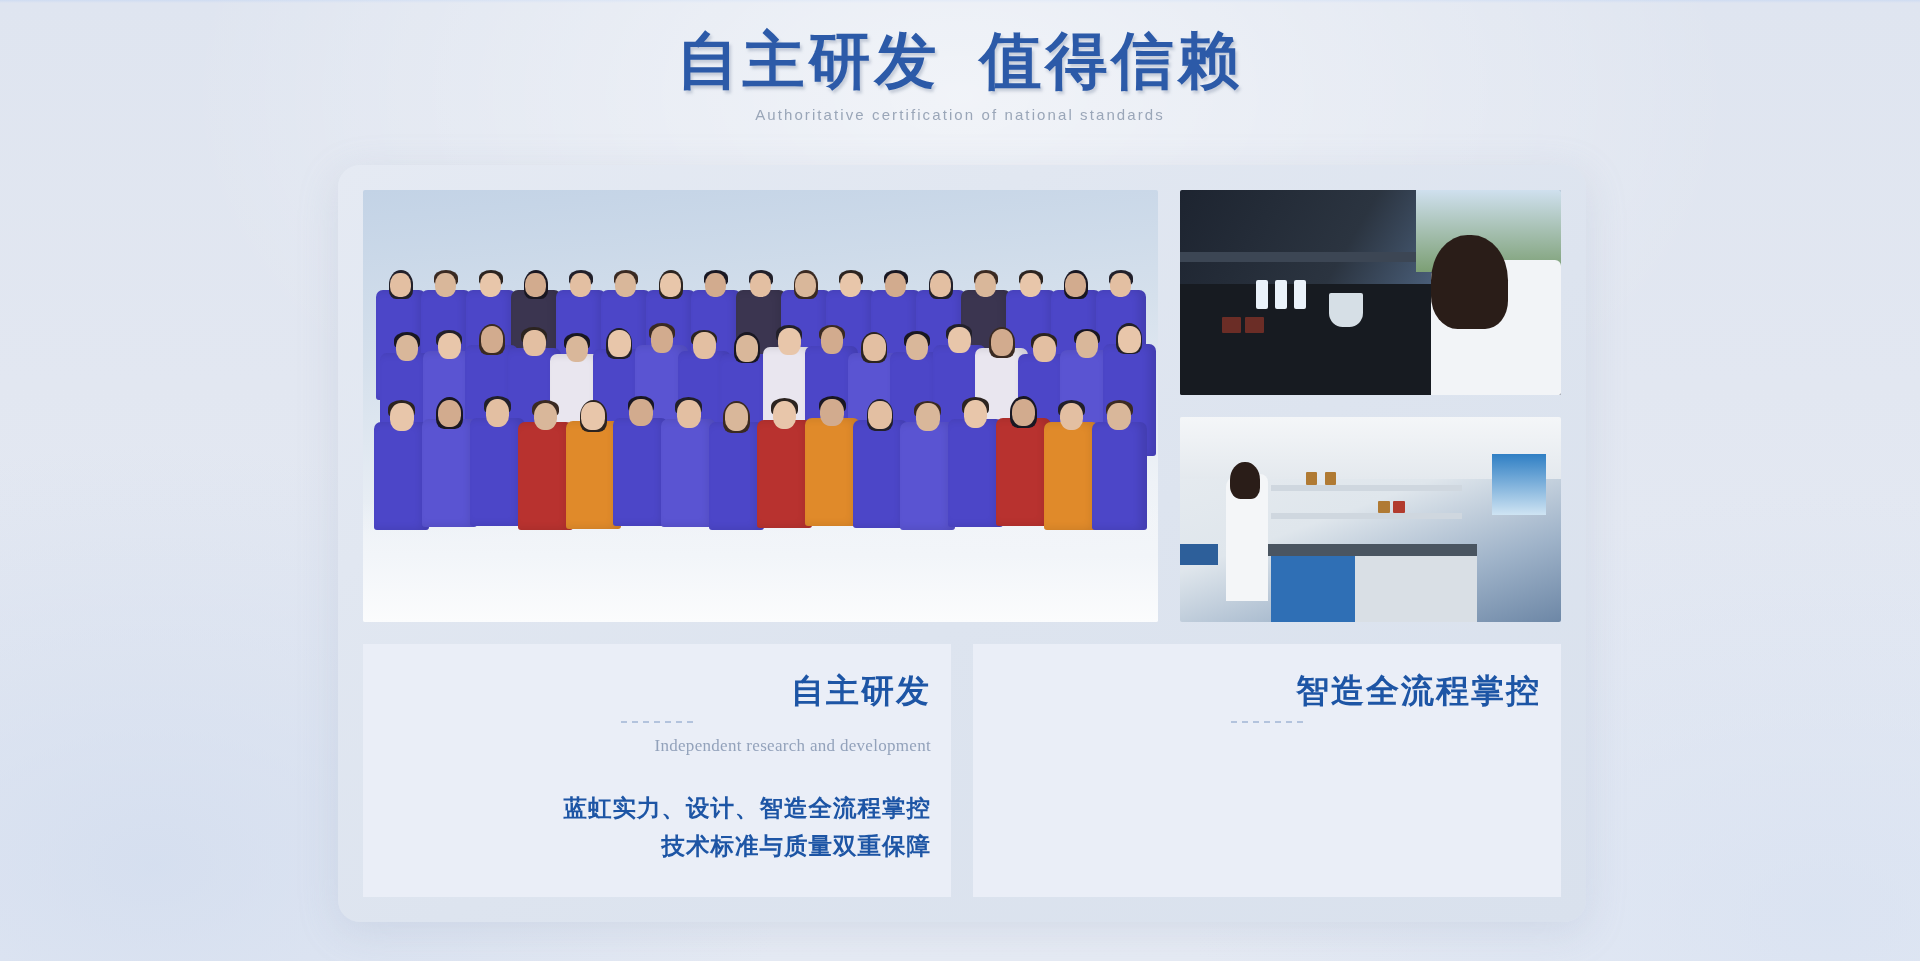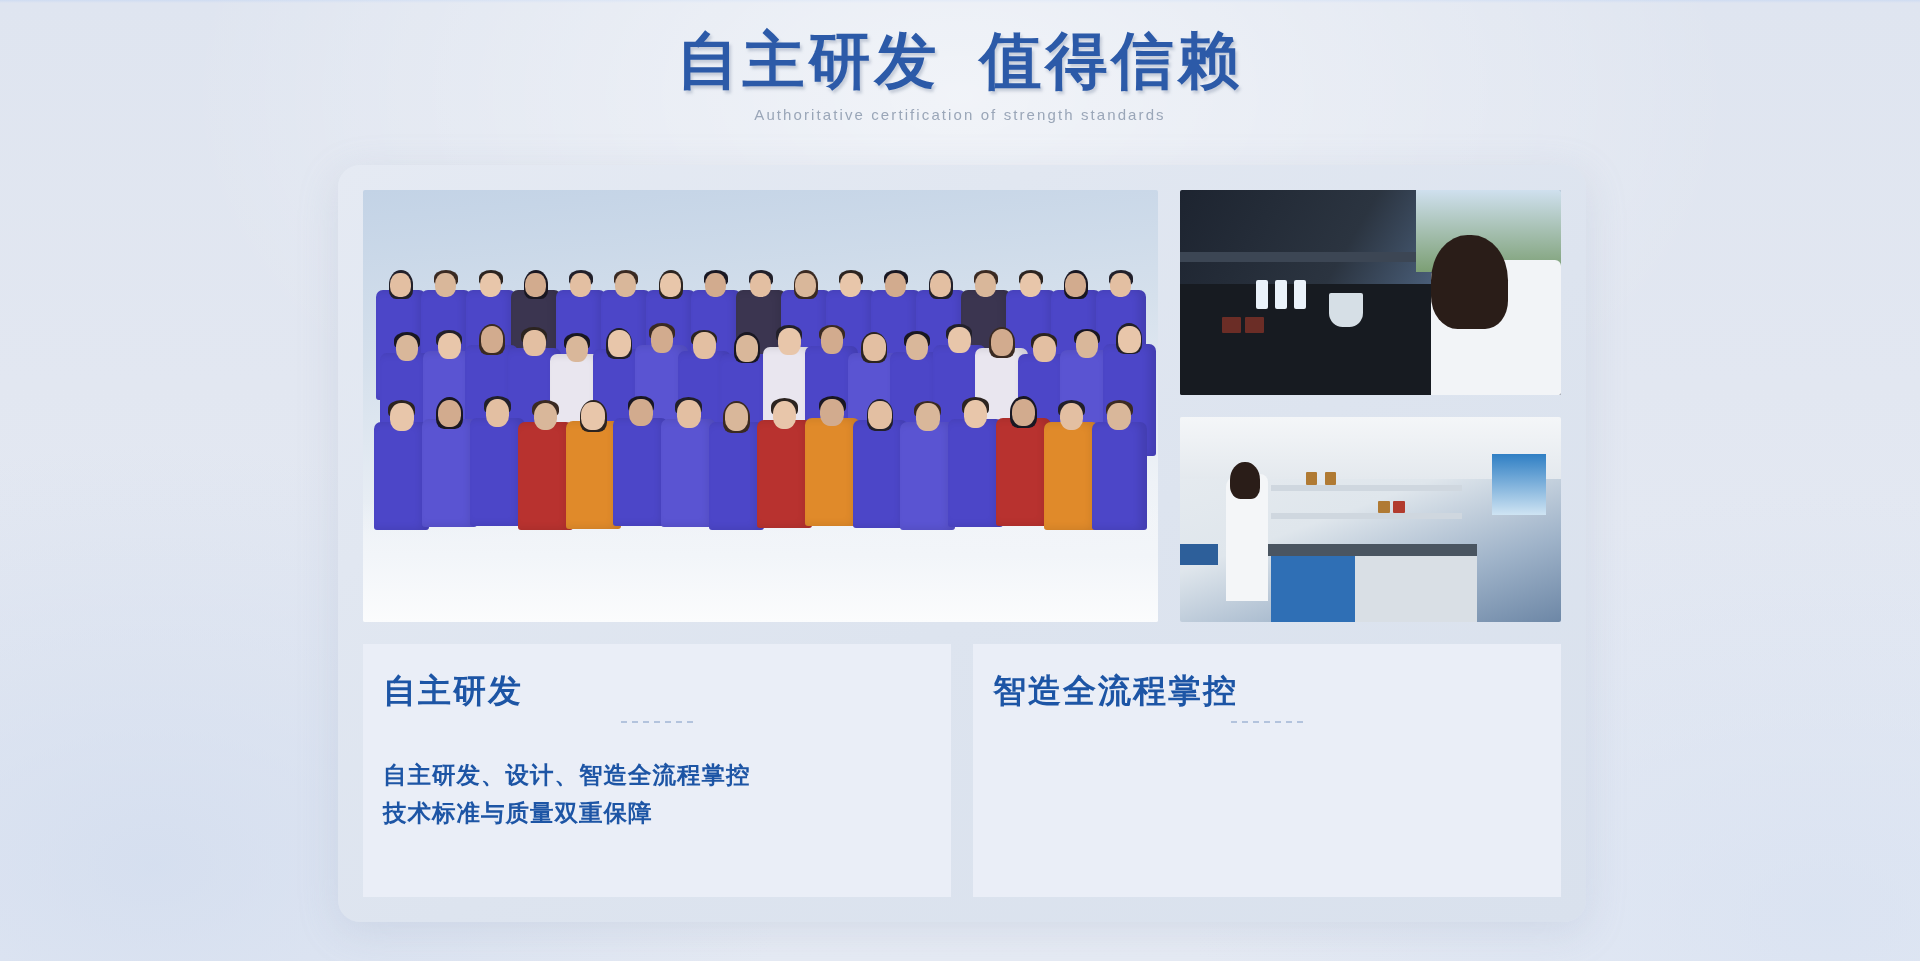--- a/index.html
+++ b/index.html
@@ -97,21 +97,21 @@
   .shelf{ position:absolute; background:#cfd7df; }
   .poster{ position:absolute; background:linear-gradient(180deg,#2f7fc4,#cfe4f3); }
   .btl{ position:absolute; background:#b07a33; border-radius:1px; }
 
   
   .cards{ display:flex; gap:22px; margin-top:22px; height:253px; }
   .card{
     flex:1;
     background:#eaeef7;
     padding:26px 20px 0;
-    text-align:left;
+    text-align:right;
   }
   .card-title{
     font-family:"Liberation Serif", serif;
     font-weight:700;
     font-size:33px;
     line-height:42px;
     color:#1d55a5;
     letter-spacing:2px;
   }
   .dots{ margin:9px auto 0; display:flex; justify-content:center; gap:5px; }
@@ -134,21 +134,21 @@
     white-space:pre-line;
   }
 </style>
 </head>
 <body>
 
 <div class="bg-glow"></div>
 
 <div class="header">
   <div class="title">自主研发  值得信赖</div>
-  <div class="subtitle">Authoritative certification of strength standards</div>
+  <div class="subtitle">Authoritative certification of national standards</div>
 </div>
 
 <div class="panel">
 
   <div class="media">
 
     <div class="photo-main">
       <div class="crowd">
           <div class="person" style="left: 12.5px; top: 0px; width: 50px; height: 135px; z-index: 1;">
             <div class="p-body" style="left: 0px; top: 21.5px; width: 50px; height: 110px; background: rgb(76, 70, 200); box-shadow: rgba(0, 0, 0, 0.12) -6px 0px 10px inset;"></div>
@@ -449,21 +449,22 @@
       <div class="card-title">自主研发</div>
       <div class="dots">
         <i></i>
           <i></i>
           <i></i>
           <i></i>
           <i></i>
           <i></i>
           <i></i>
       </div>
-      <div class="card-desc">自主研发、设计、智造全流程掌控
+      <div class="card-sub">Independent research and development</div>
+      <div class="card-desc">蓝虹实力、设计、智造全流程掌控
 技术标准与质量双重保障</div>
     </div>
 
     <div class="card">
       <div class="card-title">智造全流程掌控</div>
       <div class="dots">
         <i></i>
           <i></i>
           <i></i>
           <i></i>

